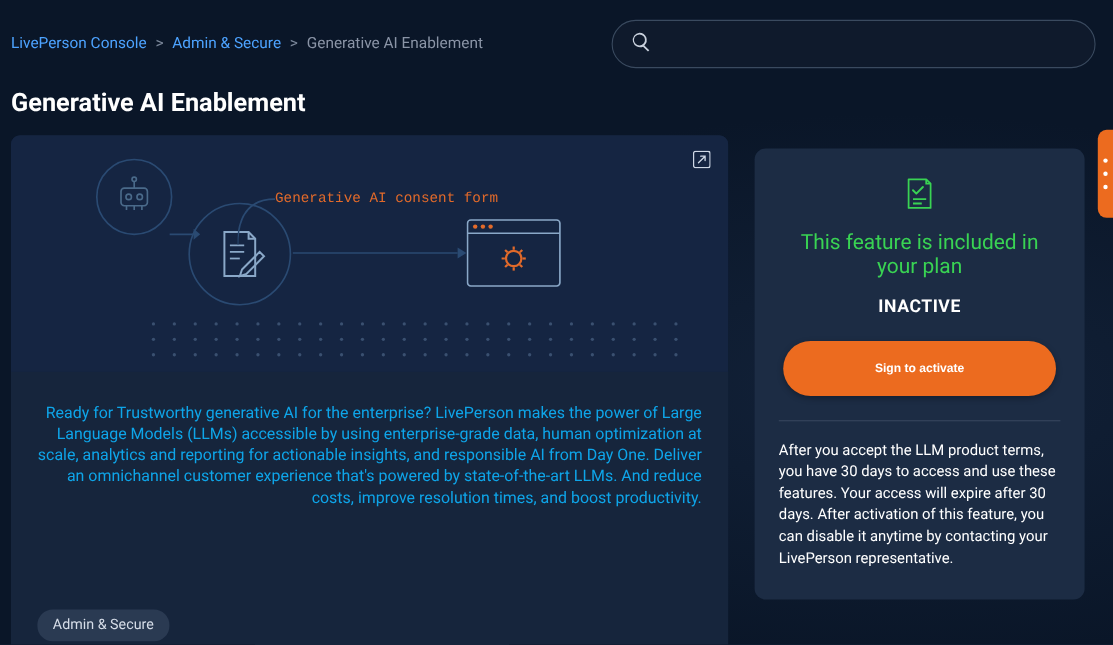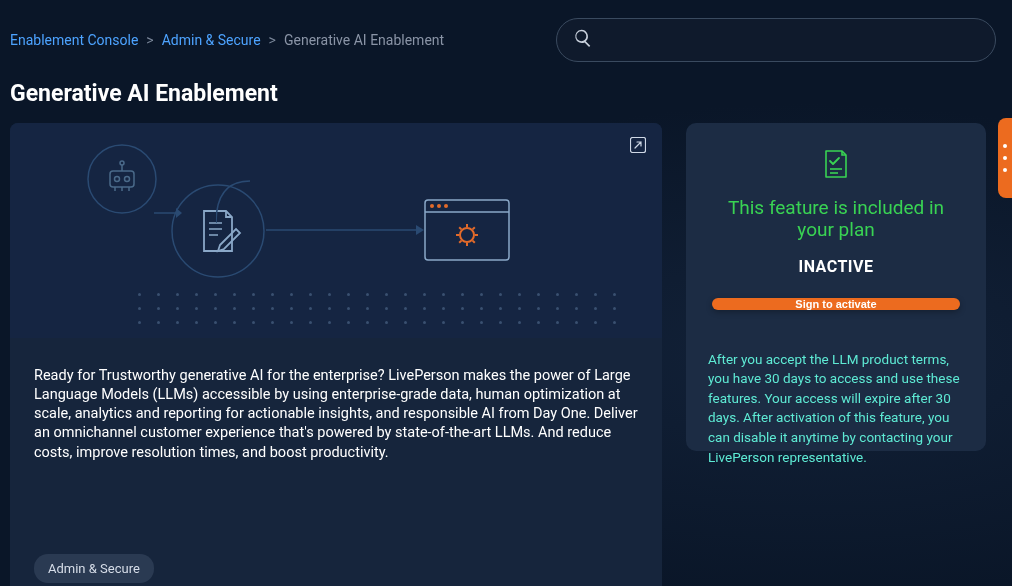--- a/index.html
+++ b/index.html
@@ -97,42 +97,44 @@
     .consent-label {
       position: absolute;
       top: 50px;
       left: 240px;
       color: #e26a2a;
       font-family: "Courier New", monospace;
       font-size: 13px;
     }
     .desc-area { padding: 28px 24px 20px; flex: 1; }
     .desc-text {
-      color: #ffffff;
+      color: #0ea5e9;
       font-size: 14.5px;
       line-height: 1.32;
+      text-align: right;
     }
     .tag {
       display: inline-block;
       background: #2a3a52;
       color: #d6dde8;
       font-size: 13px;
       padding: 7px 14px;
       border-radius: 14px;
       margin: 0 0 18px 24px;
     }
     .side-card {
       width: 300px;
       background: #1c2c44;
       border-radius: 10px;
       padding: 26px 22px 24px;
-      height: 328px;
+      height: 410px;
       display: flex;
       flex-direction: column;
       align-items: center;
+      margin-top: 12px;
     }
     .doc-check { margin-bottom: 14px; }
     .plan-text {
       color: #39d353;
       font-size: 19px;
       text-align: center;
       line-height: 1.15;
       margin-bottom: 16px;
     }
     .status-text {
@@ -155,21 +157,21 @@
       margin-bottom: 22px;
       box-shadow: 0 2px 6px rgba(0,0,0,0.3);
     }
     .divider {
       height: 1px;
       background: #37465e;
       width: 100%;
       margin-bottom: 18px;
     }
     .terms-text {
-      color: #5eead4;
+      color: #ffffff;
       font-size: 13.5px;
       line-height: 1.45;
       text-align: left;
     }
     .edge-tab {
       position: absolute;
       right: 0;
       top: 118px;
       width: 14px;
       height: 80px;
@@ -194,21 +196,21 @@
       position: absolute;
       width: 3px; height: 3px; border-radius: 2px;
       background: #3a5070;
     }
   </style>
 </head>
 <body>
 
 <div class="header-row">
   <div class="breadcrumb">
-    <span class="crumb-link">Enablement Console</span>
+    <span class="crumb-link">LivePerson Console</span>
     <span class="crumb-sep">&gt;</span>
     <span class="crumb-link">Admin &amp; Secure</span>
     <span class="crumb-sep">&gt;</span>
     <span class="crumb-current">Generative AI Enablement</span>
   </div>
   <div class="search-wrap">
     <span>
       <svg class="search-icon-svg" viewBox="0 0 24 24">
           <path d="M10 2a8 8 0 015.3 13.9l5.4 5.4-1.4 1.4-5.4-5.4A8 8 0 1110 2zm0 2a6 6 0 100 12 6 6 0 000-12z"></path>
         </svg>
@@ -220,20 +222,21 @@
 
 <div class="content-row">
   <div class="main-card">
     <div class="illus">
       <span class="expand-icon">
         <svg viewBox="0 0 16 16" width="16" height="16">
             <rect x="0.5" y="0.5" width="15" height="15" rx="2" fill="none" stroke="#cfd8e6" stroke-width="1.2"></rect>
             <path d="M5 11 L11 5 M7 5 H11 V9" fill="none" stroke="#cfd8e6" stroke-width="1.2" stroke-linecap="round"></path>
           </svg>
       </span>
+      <div class="consent-label">Generative AI consent form</div>
 
       <svg style="position:absolute;left:76px;top:20px" width="72" height="72" viewBox="0 0 72 72">
         <circle cx="36" cy="36" r="34" fill="none" stroke="#2a4a72" stroke-width="1.5"></circle>
         <rect x="24" y="28" width="24" height="16" rx="3" fill="none" stroke="#4a6a8a" stroke-width="1.5"></rect>
         <circle cx="31" cy="36" r="2.5" fill="none" stroke="#4a6a8a" stroke-width="1.5"></circle>
         <circle cx="41" cy="36" r="2.5" fill="none" stroke="#4a6a8a" stroke-width="1.5"></circle>
         <line x1="36" y1="28" x2="36" y2="22" stroke="#4a6a8a" stroke-width="1.5"></line>
         <circle cx="36" cy="20" r="2" fill="none" stroke="#4a6a8a" stroke-width="1.5"></circle>
         <line x1="29" y1="48" x2="29" y2="44" stroke="#4a6a8a" stroke-width="1.5"></line>
         <line x1="36" y1="48" x2="36" y2="44" stroke="#4a6a8a" stroke-width="1.5"></line>

